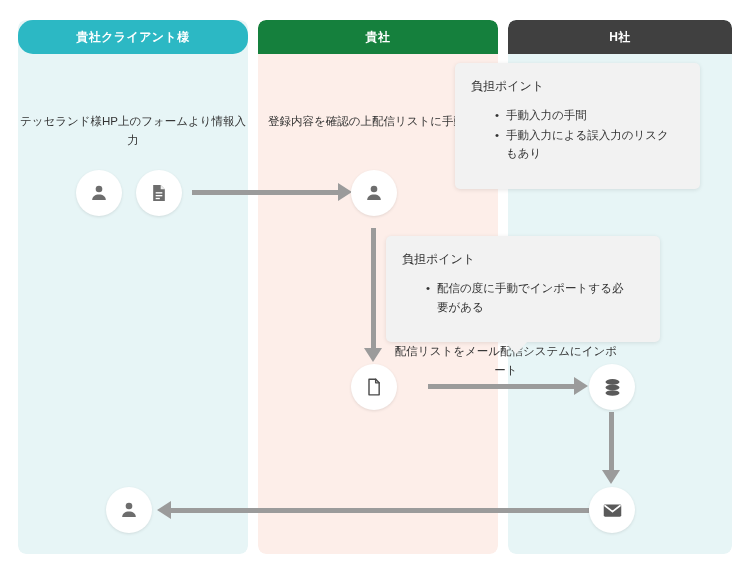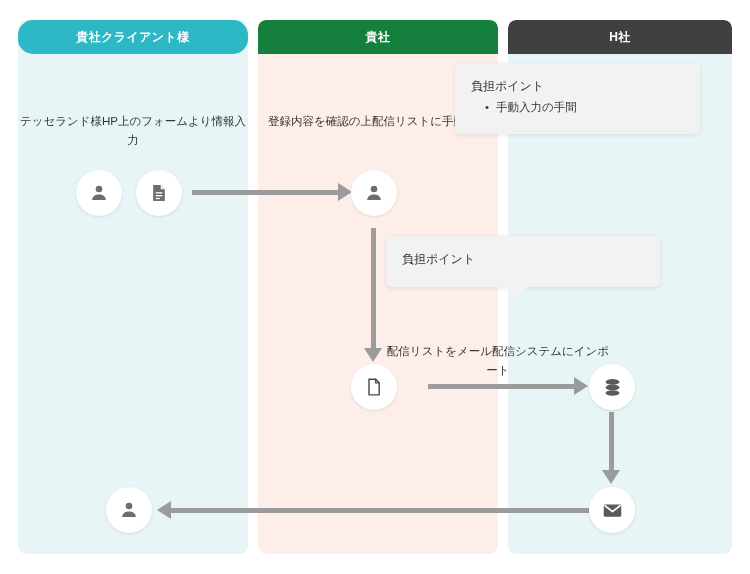--- a/index.html
+++ b/index.html
@@ -28,21 +28,21 @@
   #col-company .col-head{background:#15803d;}
 
   #col-h{left:508px;width:224px;}
   #col-h .col-body{background:#e7f5f6;}
   #col-h .col-head{background:#404040;}
 
   
   .ctext{position:absolute;text-align:center;color:#333;font-size:11.5px;line-height:1.65;}
   #txt-client{left:18px;width:230px;top:112px;}
   #txt-company{left:258px;width:240px;top:112px;}
-  #txt-import{left:383px;width:230px;top:342px;}
+  #txt-import{left:391px;width:230px;top:342px;}
   #txt-excel{left:300px;width:150px;top:419px;line-height:1.6;}
 
   
   .node{position:absolute;width:46px;height:46px;border-radius:50%;background:#ffffff;
         box-shadow:0 1px 3px rgba(0,0,0,.10);display:flex;align-items:center;justify-content:center;}
   .node svg{display:block;}
   #node-client-person{left:76px;top:170px;}
   #node-client-doc{left:136px;top:170px;}
   #node-company-person{left:351px;top:170px;}
   #node-excel{left:351px;top:364px;}
@@ -76,21 +76,21 @@
   #arrow-db-to-mail .arr-head{top:58px;left:-7px;}
 
   #arrow-mail-to-client{left:157px;top:508px;width:432px;}
   #arrow-mail-to-client .arr-line-h{right:0;width:418px;}
   #arrow-mail-to-client .arr-head{left:0;top:-7px;}
 
   
   .callout{position:absolute;background:#f2f2f2;border-radius:5px;
            box-shadow:0 1px 4px rgba(0,0,0,.10);padding:14px 16px 16px 16px;}
   .callout .co-title{font-size:12px;color:#333;line-height:1.6;margin:0 0 2px 0;}
-  .callout ul{margin:0;padding:0 0 0 14px;list-style:none;}
+  .callout ul{margin:10px;padding:0 0 0 14px;list-style:none;}
   .callout li{font-size:11.5px;color:#333;line-height:1.62;position:relative;padding-left:11px;margin-bottom:1px;}
   .callout li:before{content:"\2022";position:absolute;left:0;top:0;color:#333;}
 
   #callout-manual{left:455px;top:63px;width:213px;}
   #callout-import{left:386px;top:236px;width:242px;}
   #callout-import .co-tail{position:absolute;left:118px;bottom:-12px;width:0;height:0;
       border-left:12px solid transparent;border-right:12px solid transparent;border-top:13px solid #f2f2f2;}
 </style>
 </head>
 <body>
@@ -207,21 +207,25 @@
           <circle cx="12" cy="7.2" r="4" fill="#6d6d6d"></circle>
       <path d="M3.8 20.5c0-4.3 3.7-6.6 8.2-6.6s8.2 2.3 8.2 6.6z" fill="#6d6d6d"></path>
         </svg>
     </span>
   </div>
 
   <div class="callout" id="callout-manual">
     <div class="co-title">負担ポイント</div>
     <ul>
       <li>手動入力の手間</li>
+      <li>手動入力による誤入力のリスクもあり</li>
     </ul>
   </div>
 
   <div class="callout" id="callout-import">
     <div class="co-title">負担ポイント</div>
+    <ul>
+      <li>配信の度に手動でインポートする必要がある</li>
+    </ul>
     <div class="co-tail"></div>
   </div>
 
 </div>
 
 </body></html>

